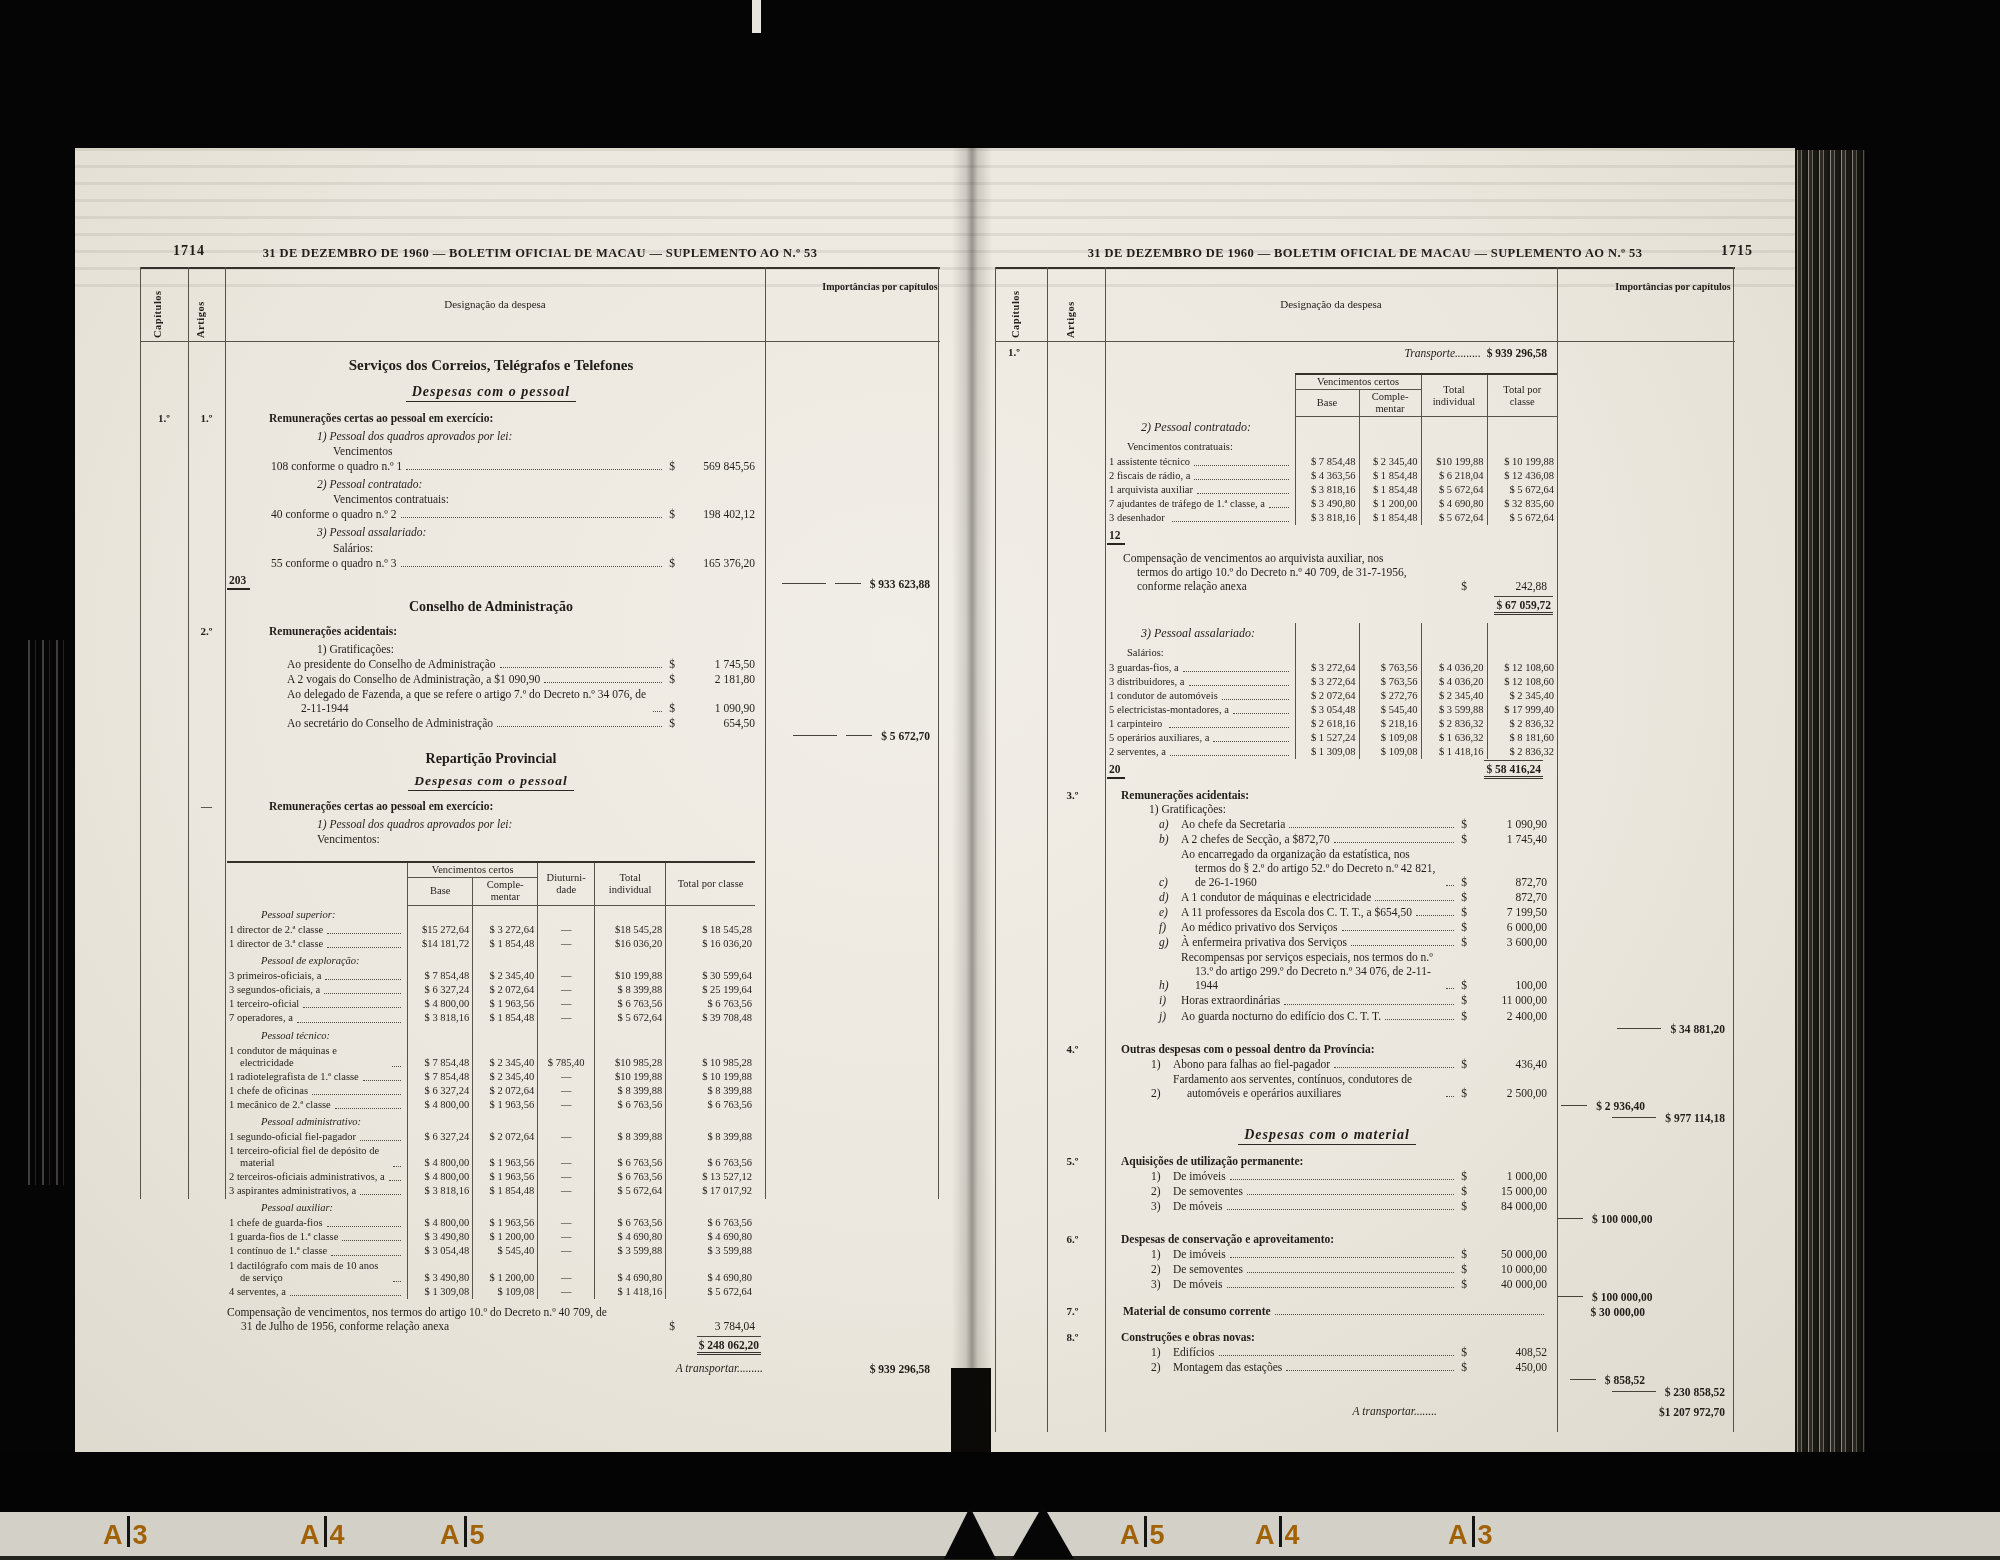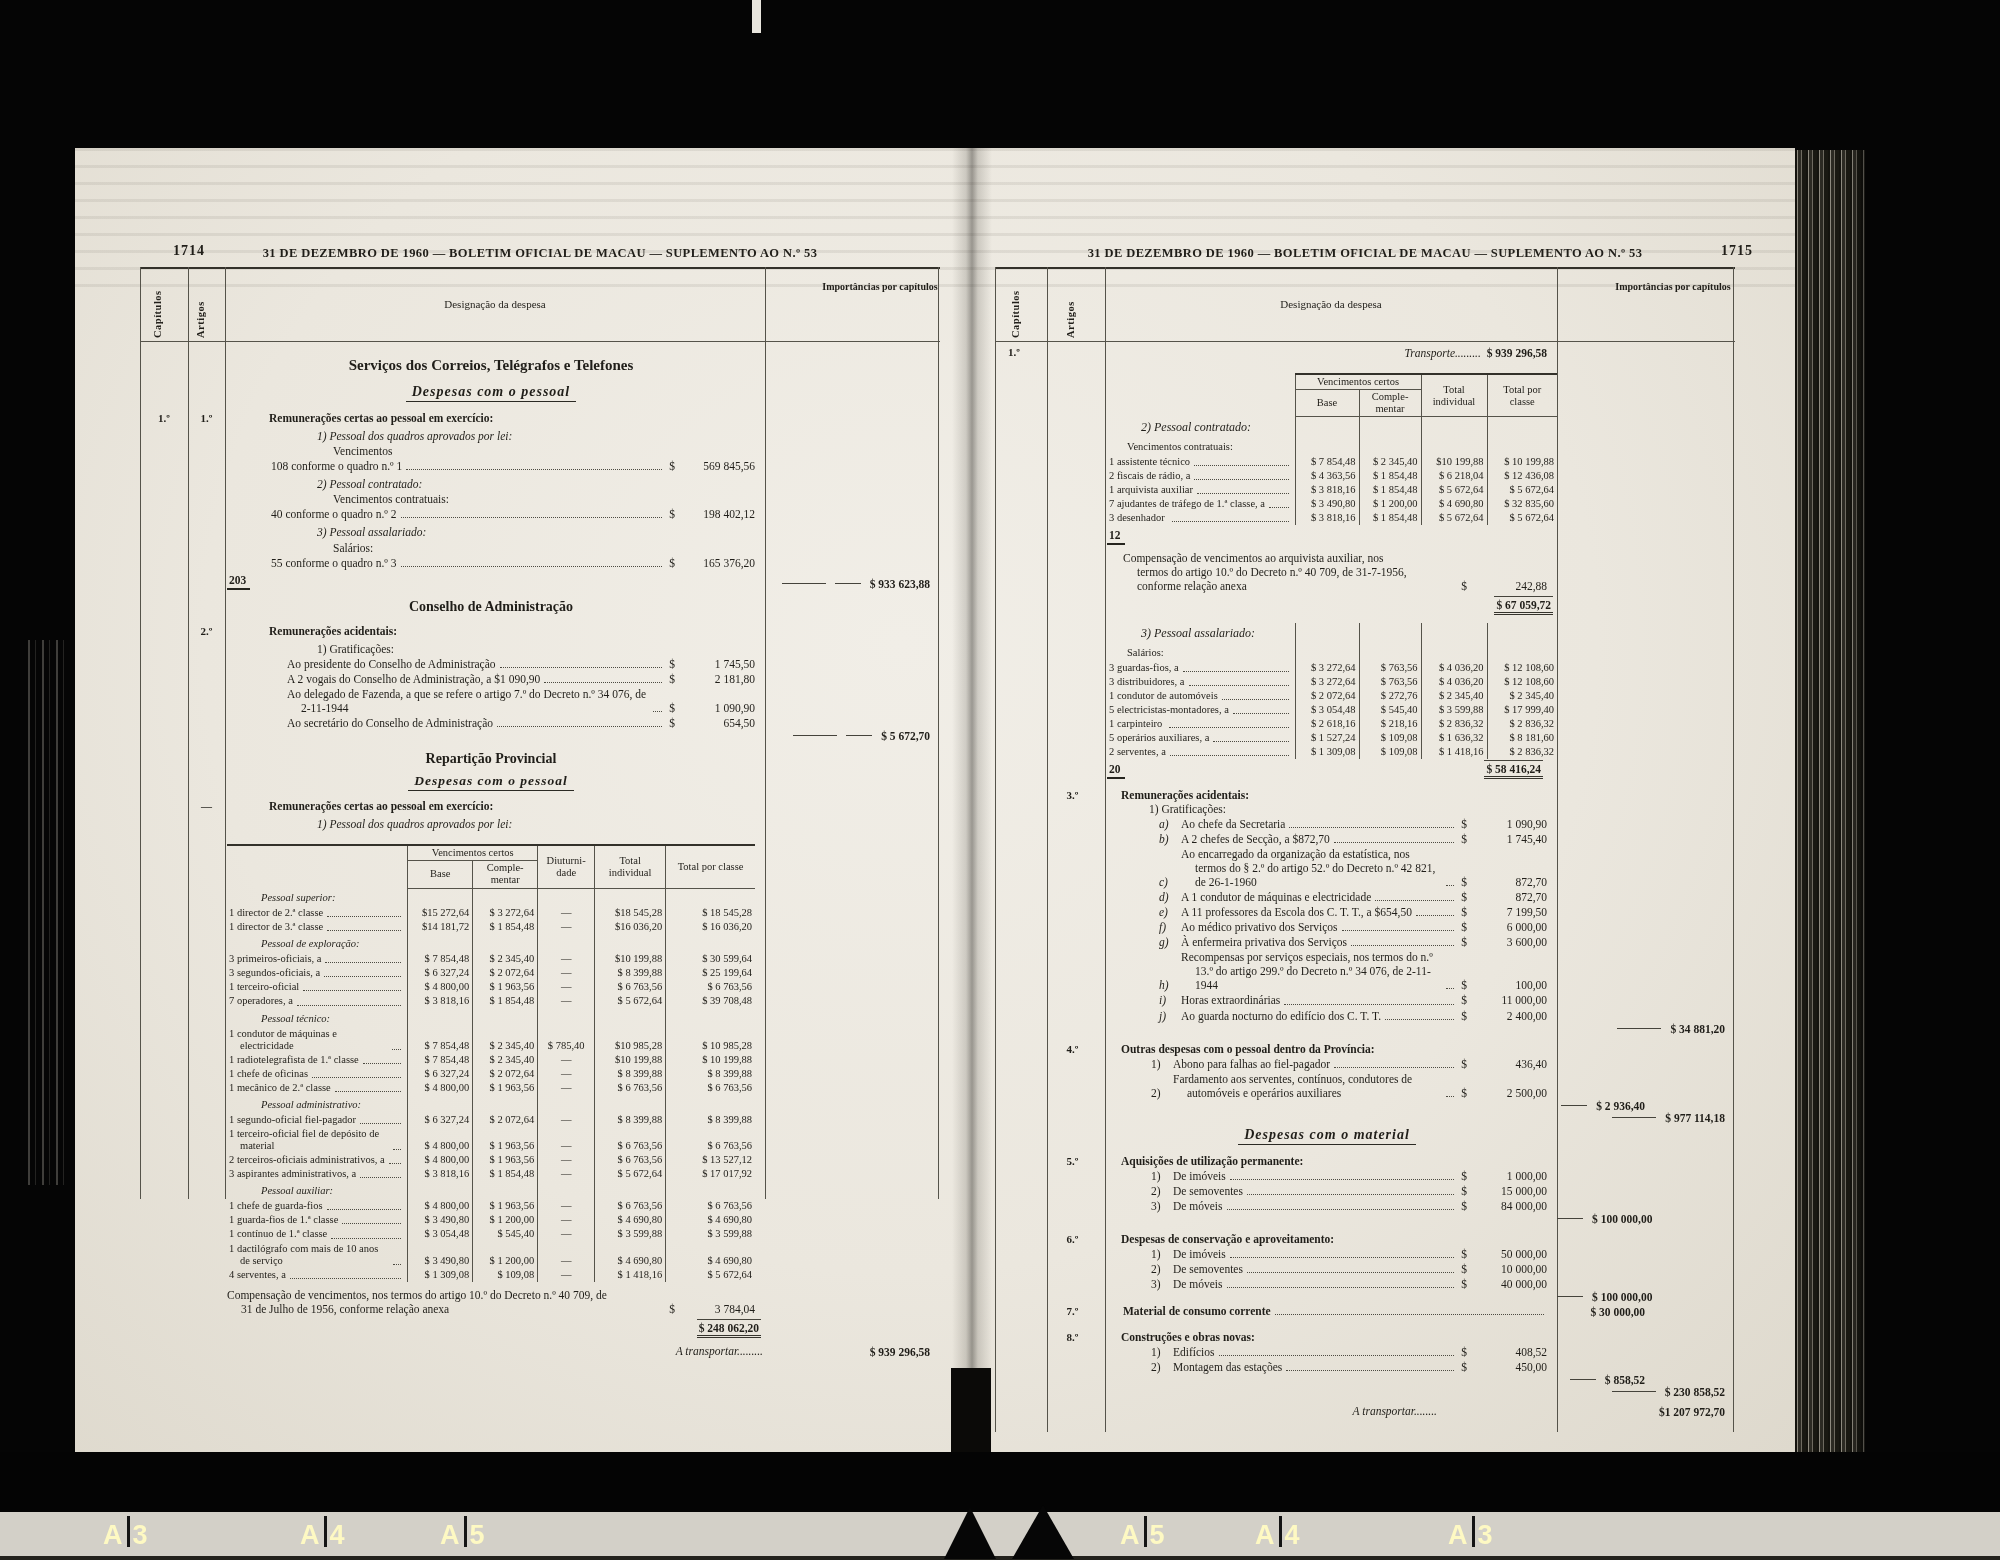--- a/index.html
+++ b/index.html
@@ -16,21 +16,21 @@
   .spine-bar{left:951px;top:1368px;width:40px;height:84px;background:#0b0a08;}
   .fore-edge{left:1795px;top:150px;width:70px;height:1302px;
     background:repeating-linear-gradient(90deg,#14130e 0 2px,#8d897e 2px 3px,#2c2a23 3px 6px,#6e6a60 6px 7px,#191812 7px 11px);}
   .fore-fade{left:1850px;top:148px;width:40px;height:1304px;background:linear-gradient(90deg,transparent,#050505 80%);}
   .edge-streaks-left{left:22px;top:640px;width:46px;height:545px;
     background:repeating-linear-gradient(90deg, transparent 0 6px, rgba(215,210,198,0.28) 6px 8px, transparent 8px 13px, rgba(195,190,178,0.16) 13px 14px);}
   .film-top-mark{left:752px;top:0;width:9px;height:33px;background:#e9e6de;}
   .band-bottom{left:0;top:1452px;width:2000px;height:60px;background:#040404;}
   .film-strip{left:0;top:1512px;width:2000px;height:44px;background:#d3d0c8;border-bottom:4px solid #23221d;}
   .fm{position:absolute;top:1516px;font-family:"Liberation Sans", sans-serif;font-weight:bold;
-      font-size:27px;color:#fef9c3;letter-spacing:1px;white-space:nowrap;}
+      font-size:27px;color:#a16207;letter-spacing:1px;white-space:nowrap;}
   .fm .bar{display:inline-block;width:3px;height:31px;background:#141414;margin:0 3px;vertical-align:-3px;}
   .tri{position:absolute;width:0;height:0;border-style:solid;border-color:transparent;}
   .tri1{left:944px;top:1504px;border-left-width:26px;border-right-width:26px;border-bottom:52px solid #060606;}
   .tri2{left:1012px;top:1502px;border-left-width:31px;border-right-width:31px;border-bottom:54px solid #060606;}
   
   .page{position:absolute;top:148px;height:1304px;}
   .pL{left:75px;width:890px;}
   .pR{left:965px;width:830px;}
   .pnum{position:absolute;top:95px;font-weight:bold;font-size:14px;letter-spacing:1px;}
   .runtitle{position:absolute;top:98px;text-align:center;font-weight:bold;font-size:12.5px;letter-spacing:0.4px;white-space:nowrap;}
@@ -385,20 +385,28 @@
         <div></div>
       </div>
     <div class="row">
         <div></div>
         <div></div>
         <div></div>
         <div class="c-main item">1) Pessoal dos quadros aprovados por lei:</div>
         <div></div>
         <div></div>
       </div>
+    <div class="row">
+        <div></div>
+        <div></div>
+        <div></div>
+        <div class="c-main itemsub" style="padding-left:92px;margin-bottom:2px;">Vencimentos:</div>
+        <div></div>
+        <div></div>
+      </div>
 
     <div class="row">
         <div></div>
         <div></div>
         <div></div>
         <div class="c-main" style="padding-right:2px;">
       <table class="btab">
         <colgroup>
               <col style="width:178px;">
               <col style="width:64px;">

